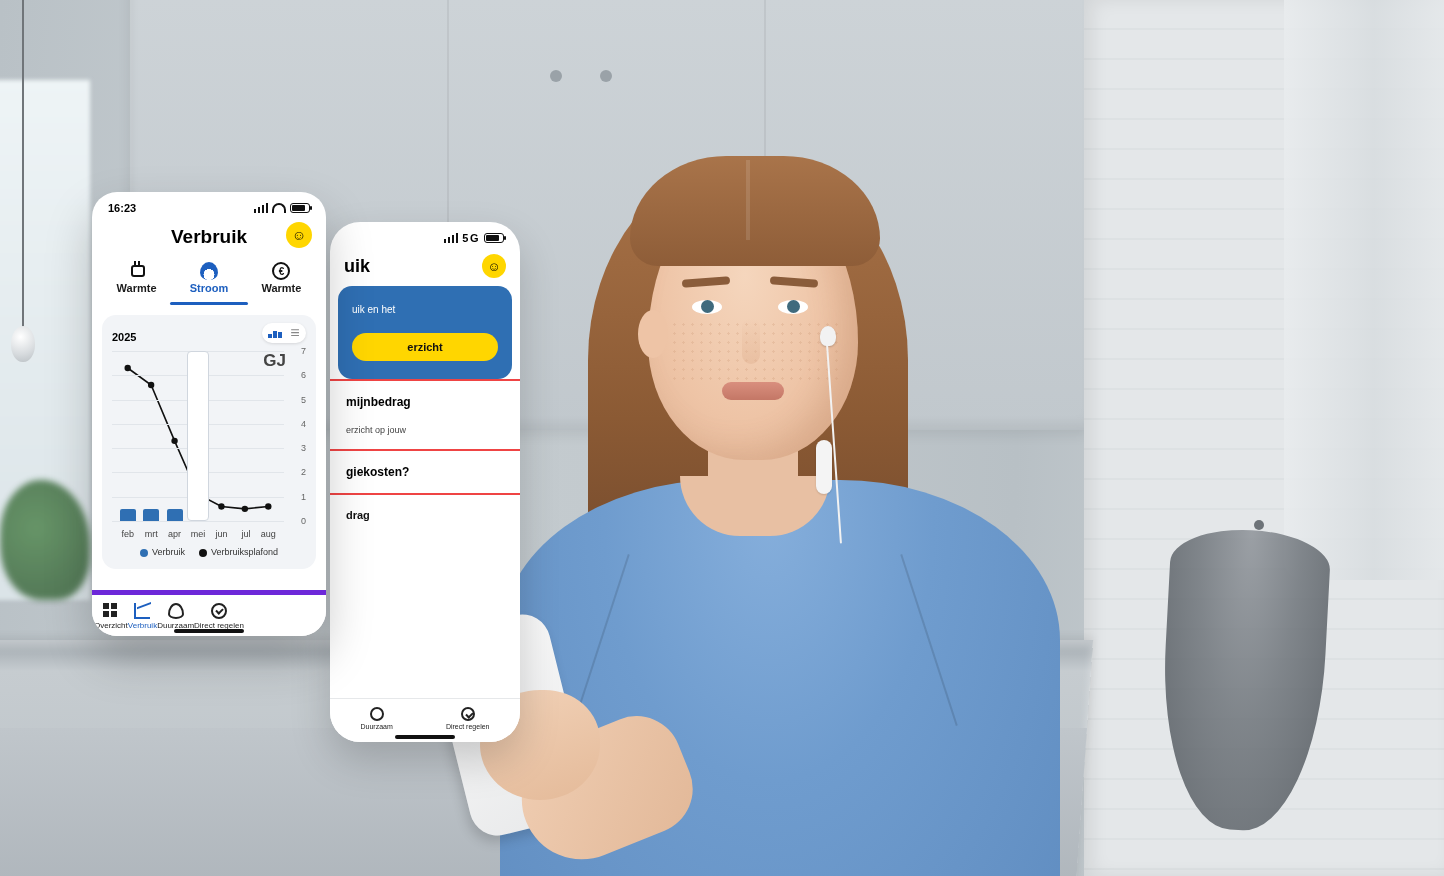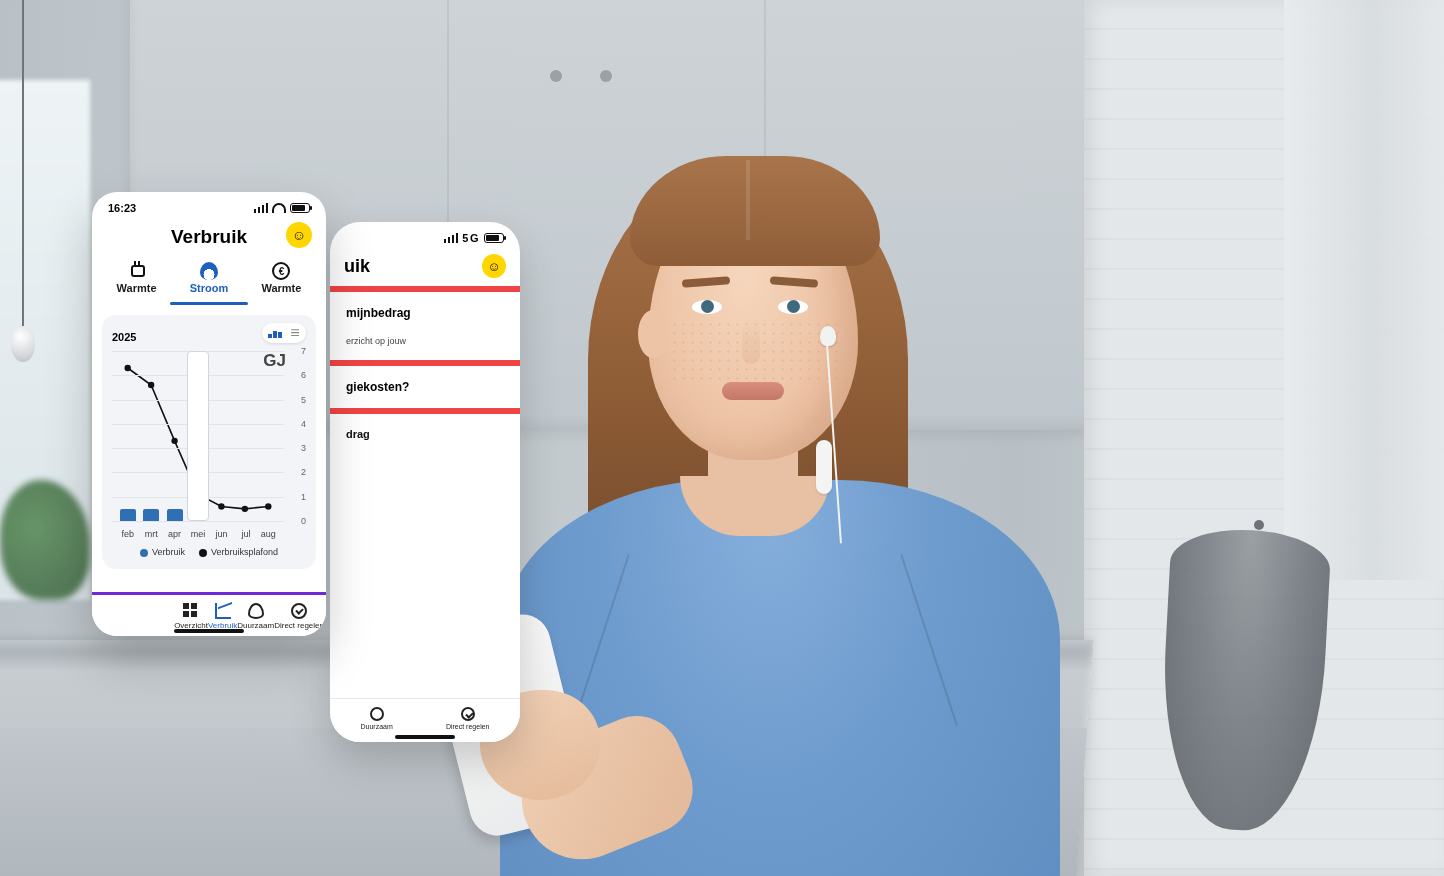--- a/index.html
+++ b/index.html
@@ -120,21 +120,21 @@
     background:#fff;box-shadow:0 18px 40px rgba(0,0,0,.18);
     overflow:hidden;
   }
   .phone-back .sbar{display:flex;justify-content:space-between;align-items:center;padding:10px 16px;font-size:11px;font-weight:600;}
   .phone-back .sig{letter-spacing:1.5px;}
   .pb-title-row{display:flex;align-items:center;justify-content:space-between;padding:0 14px 8px 14px;}
   .pb-title{font-size:18px;font-weight:800;}
   .avatar-badge{width:24px;height:24px;border-radius:50%;background:#ffd600;display:flex;align-items:center;justify-content:center;font-size:13px;}
   .pb-blue{margin:0 8px;background:#2f6fb3;border-radius:14px;color:#fff;padding:18px 14px 18px 14px;font-size:10px;}
   .pb-cta{margin-top:18px;background:#ffd600;color:#111;border-radius:20px;padding:8px 0;text-align:center;font-size:11px;font-weight:700;}
-  .pb-row{padding:14px 16px;font-size:12px;font-weight:800;border-top:6px solid #ef4444;}
+  .pb-row{padding:14px 16px;font-size:12px;font-weight:800;border-top:2px solid #ef4444;}
   .pb-row.sub{font-size:9px;font-weight:500;color:#444;padding-top:2px;border:none;}
   .pb-row.link{font-size:11px;color:#111;}
   .pb-nav{position:absolute;left:0;right:0;bottom:0;display:flex;justify-content:space-around;padding:8px 4px 12px 4px;border-top:1px solid #e6e8ea;background:#fff;}
   .pb-nav .it{display:flex;flex-direction:column;align-items:center;font-size:7px;color:#222;gap:2px;}
   .pb-nav .ic{width:14px;height:14px;border:2px solid #222;border-radius:50%;}
 
   .phone-front{
     position:absolute;left:0;top:0;width:234px;height:444px;border-radius:25px;
     background:#fff;box-shadow:0 22px 48px rgba(0,0,0,.22);
     overflow:hidden;
@@ -172,21 +172,21 @@
   .ylab{position:absolute;right:0;font-size:9px;color:#666;transform:translateY(-50%);} 
   .sel-col{position:absolute;top:0;bottom:16px;width:22px;background:#fff;border:1px solid #d0d6de;border-radius:4px;}
   .bar{position:absolute;bottom:16px;width:16px;background:#2f6fb3;border-radius:2px 2px 0 0;}
   .xlab{position:absolute;bottom:-2px;font-size:9px;color:#444;text-align:center;width:24px;transform:translateX(-4px);}
   .line-svg{position:absolute;left:0;top:0;width:100%;height:100%;}
 
   .pf-legend{display:flex;gap:14px;justify-content:center;font-size:9px;color:#333;margin:10px 0 0 0;}
   .lg-dot{width:8px;height:8px;border-radius:50%;display:inline-block;margin-right:4px;vertical-align:middle;}
   .lg-blue{background:#2f6fb3;} .lg-dark{background:#111;}
 
-  .pf-nav{position:absolute;left:0;right:0;bottom:0;display:flex;justify-content:flex-end;padding:8px 2px 6px 2px;border-top:3px solid #6d28d9;background:#fff;}
+  .pf-nav{position:absolute;left:0;right:0;bottom:0;display:flex;justify-content:flex-start;padding:8px 2px 6px 2px;border-top:5px solid #6d28d9;background:#fff;}
   .pf-nav .it{display:flex;flex-direction:column;align-items:center;font-size:8px;color:#222;gap:2px;}
   .pf-nav .it.active{color:#1d5fbf;}
   .pf-nav .ic{width:16px;height:16px;}
   .ic-grid{background:conic-gradient(#222 0 25%,transparent 0 50%,#222 0 75%,transparent 0);}
   .ic-grid{width:14px;height:14px;background:
     linear-gradient(#222,#222) 0 0/6px 6px no-repeat,
     linear-gradient(#222,#222) 8px 0/6px 6px no-repeat,
     linear-gradient(#222,#222) 0 8px/6px 6px no-repeat,
     linear-gradient(#222,#222) 8px 8px/6px 6px no-repeat;}
   .ic-trend{width:16px;height:12px;border-bottom:2px solid currentColor;border-left:2px solid currentColor;}
@@ -266,20 +266,24 @@
       <span>&nbsp;</span>
       <span class="sig-icons">
         <span class="bars"></span>
         <span class="sig">5G</span>
         <span class="batt"></span>
       </span>
     </div>
     <div class="pb-title-row">
       <span class="pb-title">uik</span>
       <span class="avatar-badge">☺</span>
+    </div>
+    <div class="pb-blue">
+      <div>uik en het</div>
+      <div class="pb-cta">erzicht</div>
     </div>
     <div class="pb-row">mijnbedrag</div>
     <div class="pb-row sub">erzicht op jouw</div>
     <div class="pb-row" style="font-weight:800">giekosten?</div>
     <div class="pb-row link">drag</div>
     <div class="pb-nav">
       <div class="it">
           <span class="ic ic-leaf"></span>
           <span>Duurzaam</span>
         </div>

